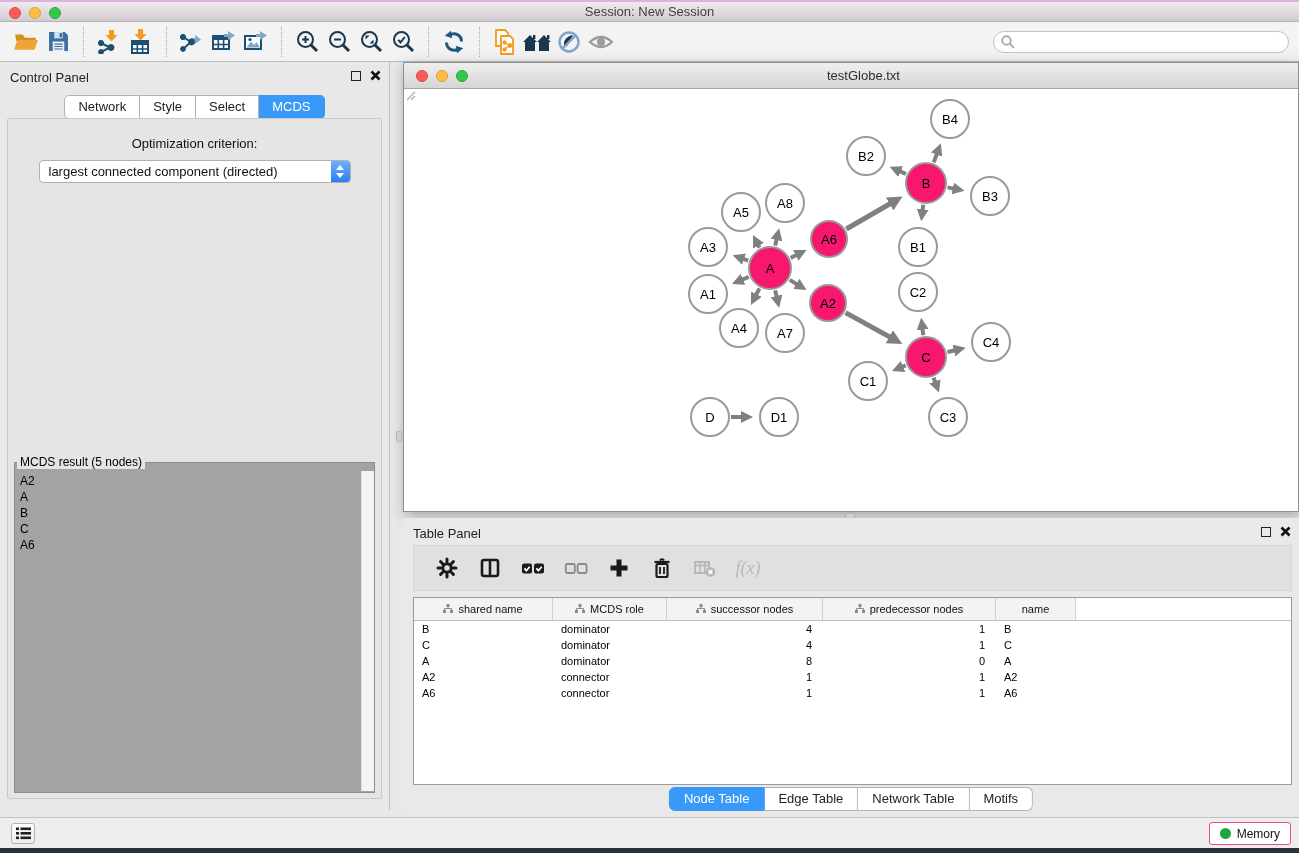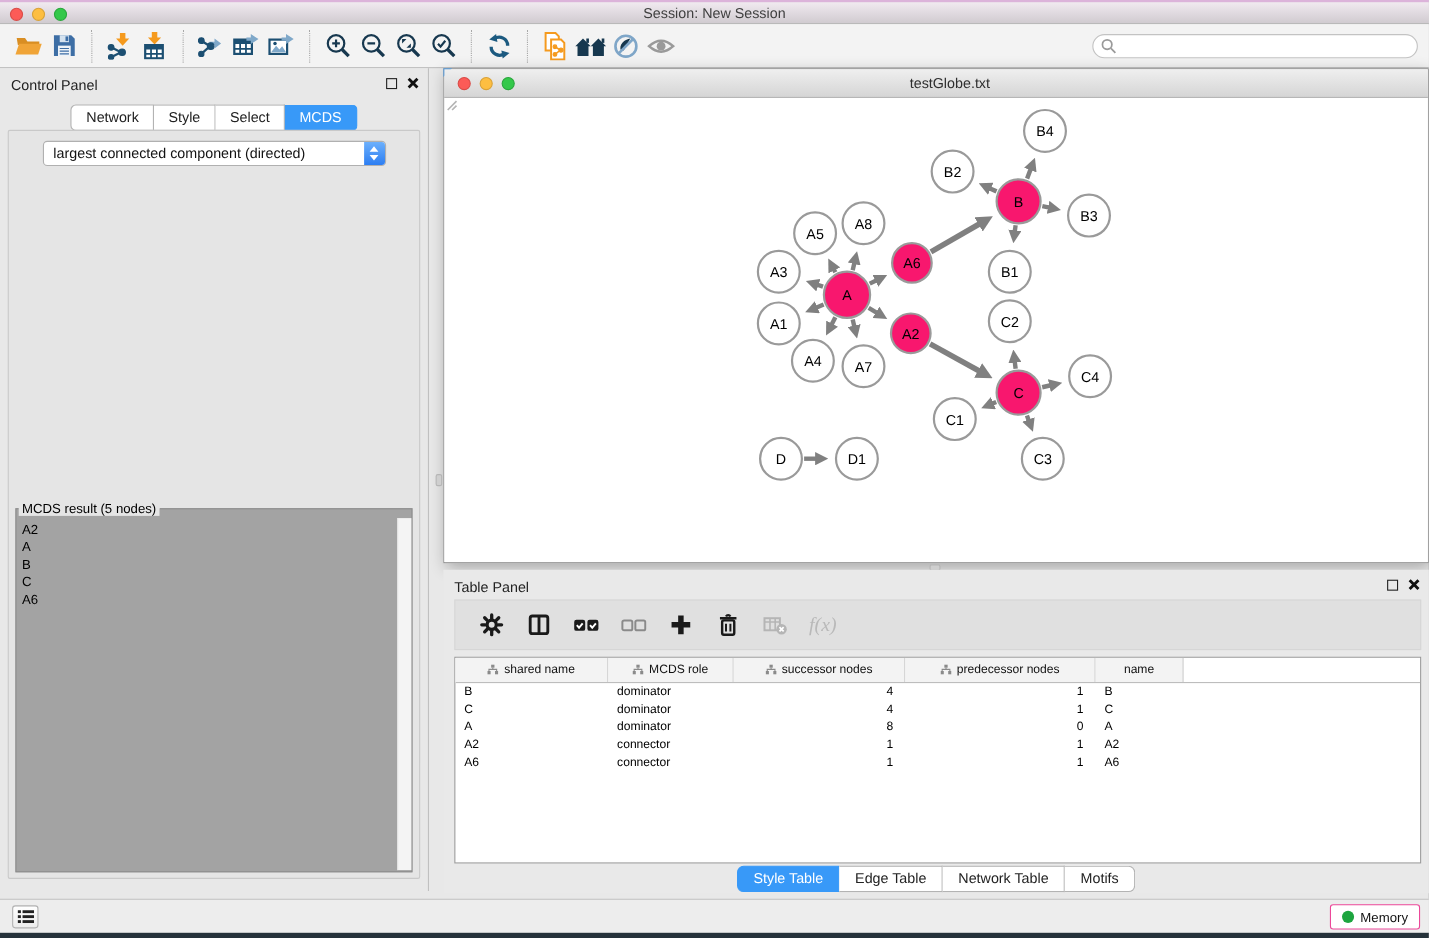--- a/index.html
+++ b/index.html
@@ -289,20 +289,21 @@
         <path d="M1.5 1.5 L9.5 9.5 M9.5 1.5 L1.5 9.5" stroke="#111" stroke-width="2.6"></path>
       </svg>
     </div>
     <div class="cp-tabs" id="cp-tabs">
         <div class="cptab">Network</div>
         <div class="cptab">Style</div>
         <div class="cptab">Select</div>
         <div class="cptab active">MCDS</div>
       </div>
     <div class="cp-box">
+      <div class="opt-label">Optimization criterion:</div>
       <div class="dropdown">
         <span class="val">largest connected component (directed)</span>
         <span class="stepper">
             <i class="up"></i>
             <i class="dn"></i>
           </span>
       </div>
       <fieldset class="result">
         <legend>MCDS result (5 nodes)</legend>
         <div id="result-list">
@@ -538,21 +539,21 @@
           <div class="trow">
             <div class="td" style="width: 139px;">A6</div>
             <div class="td" style="width: 114px;">connector</div>
             <div class="td num" style="width: 156px;">1</div>
             <div class="td num" style="width: 173px;">1</div>
             <div class="td" style="width: 80px;">A6</div>
           </div>
         </div>
     </div>
     <div class="btabs" id="bottom-tabs">
-        <div class="btab active">Style Table</div>
+        <div class="btab active">Node Table</div>
         <div class="btab">Edge Table</div>
         <div class="btab">Network Table</div>
         <div class="btab">Motifs</div>
       </div>
   </div>
 
   <div class="statusbar">
     <div class="listbtn">
       <svg width="15" height="13" viewBox="0 0 15 13">
         <g fill="#222">

